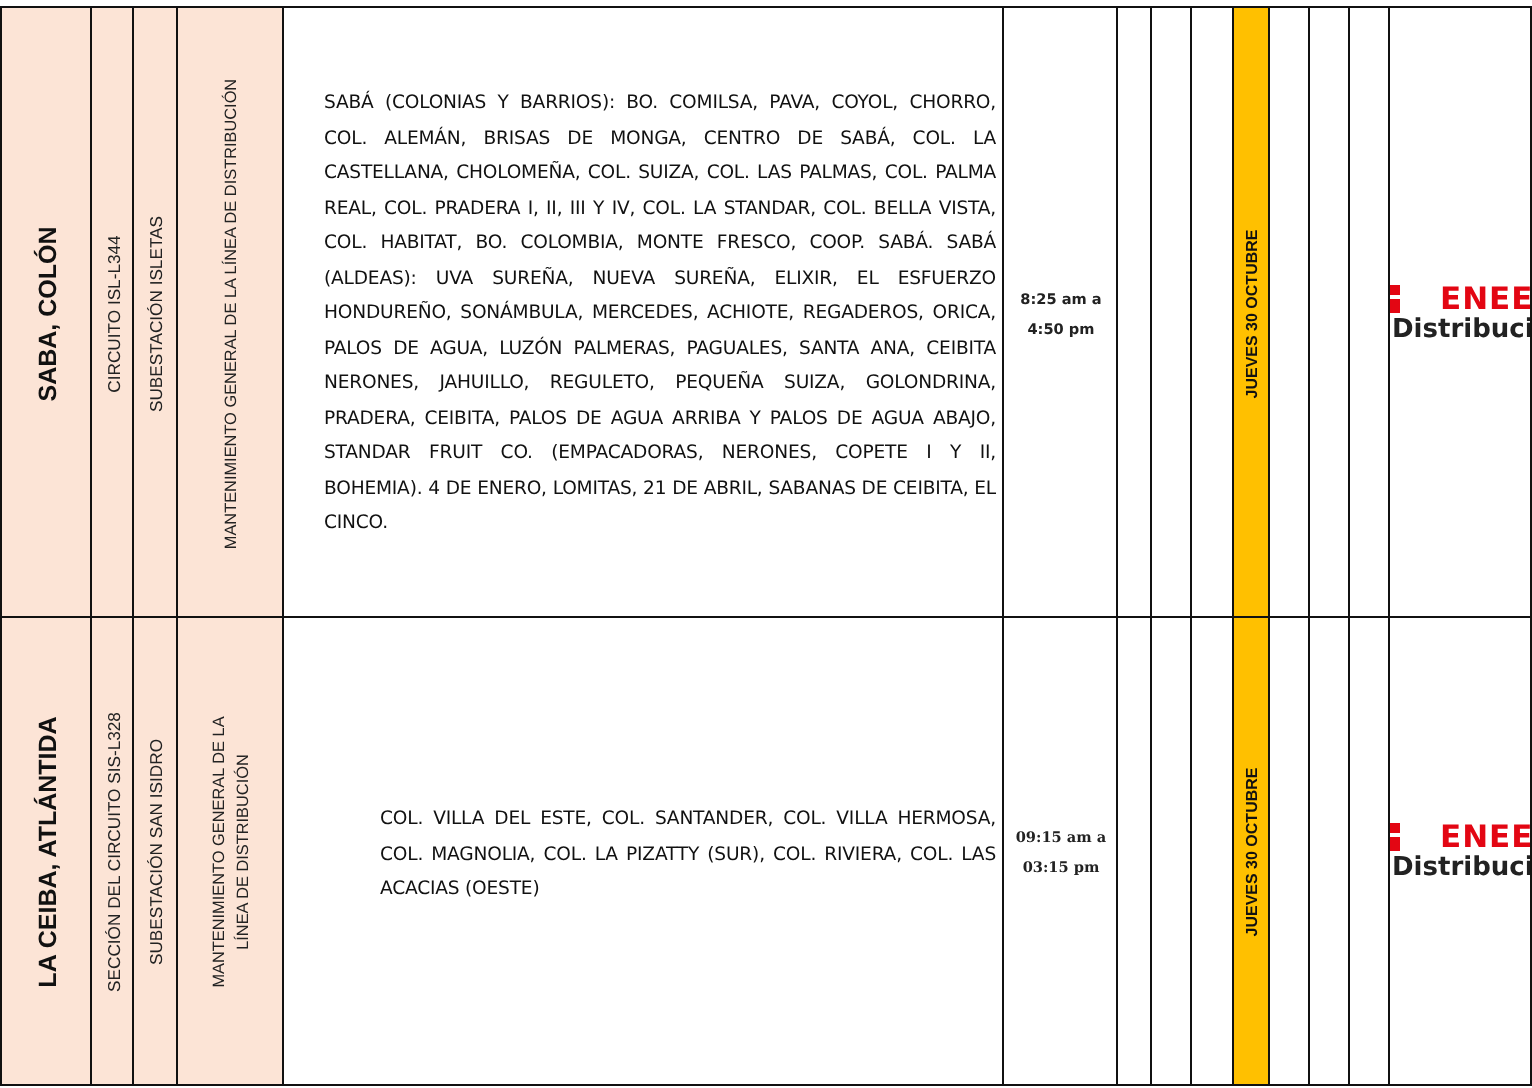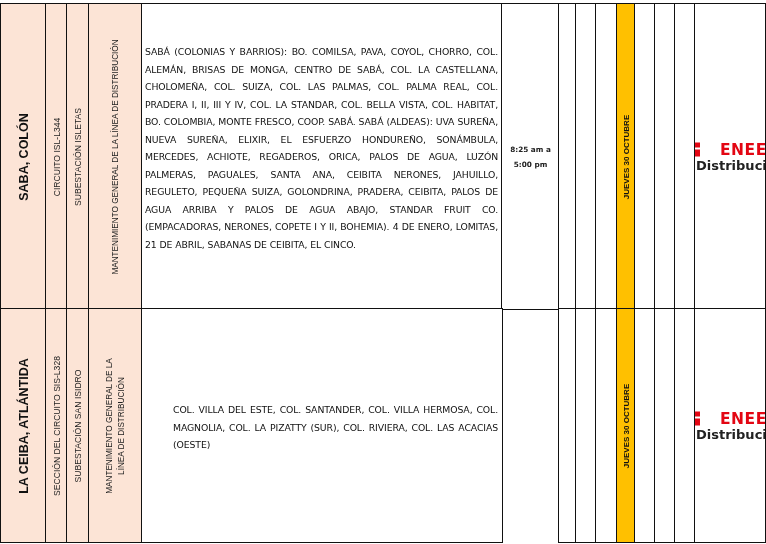--- a/index.html
+++ b/index.html
@@ -8,21 +8,21 @@
     .cell { position: absolute; box-sizing: border-box; border: 1.5px solid #111; overflow: hidden; }
     .peach { background: #fce4d6; }
     .yellow { background: #ffc000; }
     .white { background: #ffffff; }
     .vwrap { position: absolute; left: 50%; top: 50%; transform: translate(-50%, -50%) rotate(-90deg); text-align: center; white-space: nowrap; }
     .vwrap.wrap { white-space: normal; }
     .loc { font-weight: bold; font-size: 12.5px; color: #111; }
     .small { font-size: 8.6px; color: #222; }
     .tiny { font-size: 8.2px; color: #222; line-height: 1.45; }
     .yel-text { font-weight: bold; font-size: 8px; color: #111; }
-    .desc { position: absolute; left: 3px; right: 4px; font-family: "DejaVu Sans", sans-serif; font-size: 9.3px; color: #111; text-align: justify; line-height: 17.5px; letter-spacing: -0.1px; }
+    .desc { position: absolute; left: 20px; right: 4px; font-family: "DejaVu Sans", sans-serif; font-size: 9.3px; color: #111; text-align: justify; line-height: 17.5px; letter-spacing: -0.1px; }
     .time { position: absolute; left: 0; right: 0; top: 50%; transform: translateY(-50%); text-align: center; font-family: "DejaVu Sans", sans-serif; font-size: 7.3px; font-weight: bold; color: #222; line-height: 15px; }
     .time.serif { font-family: "DejaVu Serif", serif; }
     .logo { position: absolute; left: -1px; top: 50%; transform: translateY(-50%); width: 74px; }
     .logo-top { display: flex; align-items: center; height: 16px; }
     .logo-mark { width: 6px; height: 14px; background: #e30613; margin-right: 1px; position: relative; }
     .logo-mark::after { content: ""; position: absolute; left: 0; top: 5px; width: 6px; height: 2px; background: #fff; }
     .logo-word { font-family: "DejaVu Sans", sans-serif; font-weight: bold; font-size: 15.5px; color: #e30613; letter-spacing: 0.5px; line-height: 16px; padding-left: 19px; }
     .logo-sub { display: flex; align-items: center; }
     .logo-sub-mark { width: 6px; height: 6px; background: #e30613; margin-right: 2px; }
     .logo-sub-text { font-family: "DejaVu Sans", sans-serif; font-weight: bold; font-size: 13px; color: #222; }
@@ -43,21 +43,21 @@
   </div>
   <div class="cell peach" style="left:88px;top:3px;width:55px;height:307px;">
     <div class="vwrap tiny">MANTENIMIENTO GENERAL DE LA LÍNEA DE DISTRIBUCIÓN</div>
   </div>
   <div class="cell white" style="left:141px;top:3px;width:362px;height:307px;">
     <div class="desc" style="top:39px;">SABÁ (COLONIAS Y BARRIOS): BO. COMILSA, PAVA, COYOL, CHORRO, COL. ALEMÁN, BRISAS DE MONGA, CENTRO DE SABÁ, COL. LA CASTELLANA, CHOLOMEÑA, COL. SUIZA, COL. LAS PALMAS, COL. PALMA REAL, COL. PRADERA I, II, III Y IV, COL. LA STANDAR, COL. BELLA VISTA, COL. HABITAT, BO. COLOMBIA, MONTE FRESCO, COOP. SABÁ. SABÁ (ALDEAS): UVA SUREÑA, NUEVA SUREÑA, ELIXIR, EL ESFUERZO HONDUREÑO, SONÁMBULA, MERCEDES, ACHIOTE, REGADEROS, ORICA, PALOS DE AGUA, LUZÓN PALMERAS, PAGUALES, SANTA ANA, CEIBITA NERONES, JAHUILLO, REGULETO, PEQUEÑA SUIZA, GOLONDRINA, PRADERA, CEIBITA, PALOS DE AGUA ARRIBA Y PALOS DE AGUA ABAJO, STANDAR FRUIT CO. (EMPACADORAS, NERONES, COPETE I Y II, BOHEMIA). 4 DE ENERO, LOMITAS, 21 DE ABRIL, SABANAS DE CEIBITA, EL CINCO.</div>
   </div>
   <div class="cell white" style="left:501px;top:3px;width:59px;height:307px;">
     <div class="time">
       <div>8:25 am a</div>
-      <div>5:00 pm</div>
+      <div>4:50 pm</div>
     </div>
   </div>
   <div class="cell white" style="left:558px;top:3px;width:19px;height:307px;"></div>
   <div class="cell white" style="left:575px;top:3px;width:22px;height:307px;"></div>
   <div class="cell white" style="left:595px;top:3px;width:23px;height:307px;"></div>
   <div class="cell yellow" style="left:616px;top:3px;width:20px;height:307px;">
     <div class="vwrap yel-text">JUEVES 30 OCTUBRE</div>
   </div>
   <div class="cell white" style="left:634px;top:3px;width:22px;height:307px;"></div>
   <div class="cell white" style="left:654px;top:3px;width:22px;height:307px;"></div>
@@ -83,20 +83,26 @@
   </div>
   <div class="cell peach" style="left:66px;top:308px;width:24px;height:235px;">
     <div class="vwrap small">SUBESTACIÓN  SAN  ISIDRO</div>
   </div>
   <div class="cell peach" style="left:88px;top:308px;width:55px;height:235px;">
     <div class="vwrap wrap tiny" style="width:150px;">MANTENIMIENTO GENERAL DE LA LÍNEA DE DISTRIBUCIÓN</div>
   </div>
   <div class="cell white" style="left:141px;top:308px;width:362px;height:235px;">
     <div class="desc" style="top:92px;margin-left:28px;">COL. VILLA DEL ESTE, COL. SANTANDER, COL. VILLA HERMOSA, COL. MAGNOLIA, COL. LA PIZATTY (SUR), COL. RIVIERA, COL. LAS ACACIAS (OESTE)</div>
   </div>
+  <div class="cell white" style="left:501px;top:308px;width:59px;height:235px;">
+    <div class="time serif">
+      <div>09:15 am a</div>
+      <div>03:15 pm</div>
+    </div>
+  </div>
   <div class="cell white" style="left:558px;top:308px;width:19px;height:235px;"></div>
   <div class="cell white" style="left:575px;top:308px;width:22px;height:235px;"></div>
   <div class="cell white" style="left:595px;top:308px;width:23px;height:235px;"></div>
   <div class="cell yellow" style="left:616px;top:308px;width:20px;height:235px;">
     <div class="vwrap yel-text">JUEVES 30 OCTUBRE</div>
   </div>
   <div class="cell white" style="left:634px;top:308px;width:22px;height:235px;"></div>
   <div class="cell white" style="left:654px;top:308px;width:22px;height:235px;"></div>
   <div class="cell white" style="left:674px;top:308px;width:22px;height:235px;"></div>
   <div class="cell white" style="left:694px;top:308px;width:72px;height:235px;">

